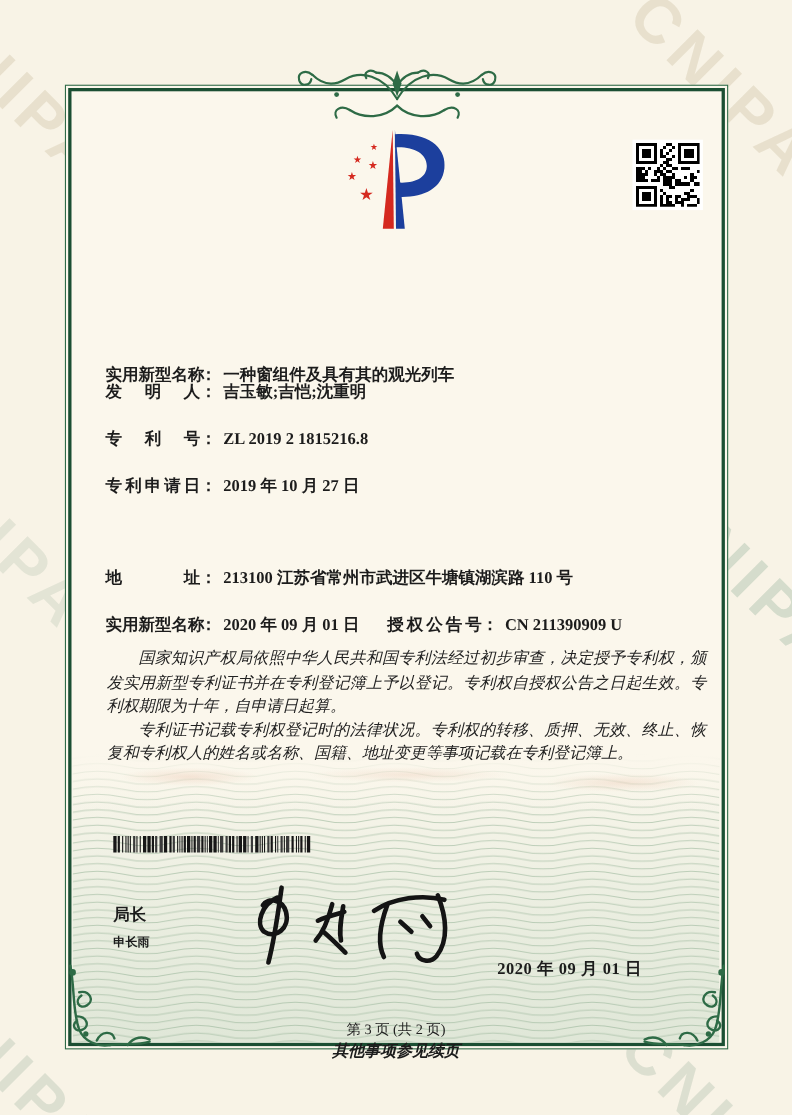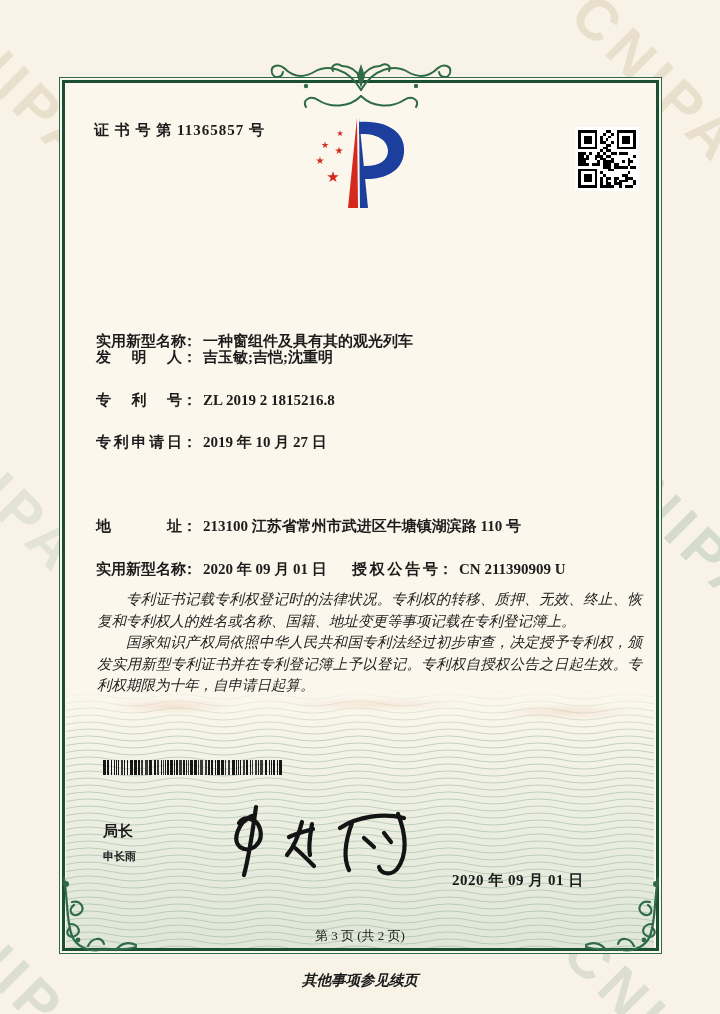--- a/index.html
+++ b/index.html
@@ -70,21 +70,21 @@
   .barcode div{display:inline-block;height:100%;vertical-align:top;}
 
   
   .sig-title{position:absolute;z-index:3;left:103px;top:822px;font-size:15px;font-weight:700;}
   .sig-name{position:absolute;z-index:3;left:103px;top:849px;font-size:11px;font-weight:700;}
   .sig-script{position:absolute;z-index:3;left:216px;top:802px;}
   .cert-date{position:absolute;z-index:3;left:452px;top:871px;font-size:15px;font-weight:600;letter-spacing:0.5px;}
 
   
   .page-info{position:absolute;z-index:3;left:0;right:0;top:927px;text-align:center;font-size:13px;color:#222;}
-  .cont-note{position:absolute;z-index:3;left:0;right:0;top:971px;text-align:center;
+  .cont-note{position:absolute;z-index:3;left:0;right:0;top:946px;text-align:center;
              font-size:14.5px;font-style:italic;font-weight:600;color:#1c1c1c;}
 </style>
 </head>
 <body>
 
 <div class="page">
 
   <span class="wm wm1">CNIPA</span>
   <span class="wm wm2">CNIPA</span>
   <span class="wm wm3">CNIPA</span>
@@ -135,21 +135,20 @@
       <path d="M30,72 c4,-9 14,-9 16,-2"></path>
       <path d="M58,76 c6,-8 14,-8 20,-5"></path>
       <circle cx="8" cy="10" r="3" fill="#2e6b46" stroke="none"></circle>
       <circle cx="20" cy="66" r="2.4" fill="#2e6b46" stroke="none"></circle>
     </g>
   </svg>
   <svg class="orn orn-br" width="80" height="80" viewBox="0 0 80 80">
     <use href="#corner-fl" transform="translate(80,0) scale(-1,1)"></use>
   </svg>
 
-  <div class="cert-no">证 书 号 第 11365857 号</div>
 
   <svg class="logo" viewBox="0 0 120 98">
     <text x="40" y="20" font-size="8" fill="#d5291f" text-anchor="middle">★</text>
     <text x="25" y="32" font-size="9" fill="#d5291f" text-anchor="middle">★</text>
     <text x="39" y="38" font-size="10" fill="#d5291f" text-anchor="middle">★</text>
     <text x="20" y="48" font-size="10" fill="#d5291f" text-anchor="middle">★</text>
     <text x="33" y="66" font-size="15" fill="#d5291f" text-anchor="middle">★</text>
     <polygon points="57,2 48,92 58,92" fill="#d5291f"></polygon>
     <polygon points="59,2 60,92 68,92" fill="#1c3f9d"></polygon>
     <path d="M59,6 C92,4 106,20 104,37 C102,56 84,64 62,63 L62,50 C78,51 88,45 88,35 C88,23 75,17 59,18 Z" fill="#1c3f9d"></path>
@@ -306,22 +305,22 @@
     <span class="flabel">地址</span><span class="fcolon">：</span><span class="fvalue">213100 江苏省常州市武进区牛塘镇湖滨路 110 号</span>
   </div>
   <div class="field-row fr6">
     <span class="flabel">实用新型名称</span><span class="fcolon">：</span><span class="fvalue">2020 年 09 月 01 日</span>
     <span class="pair2">
       <span class="flabel">授权公告号</span><span class="fcolon">：</span><span class="fvalue">CN 211390909 U</span>
     </span>
   </div>
 
   <div class="body-text">
+    <p>国家知识产权局依照中华人民共和国专利法经过初步审查，决定授予专利权，颁发实用新型专利证书并在专利登记簿上予以登记。专利权自授权公告之日起生效。专利权期限为十年，自申请日起算。</p>
     <p>专利证书记载专利权登记时的法律状况。专利权的转移、质押、无效、终止、恢复和专利权人的姓名或名称、国籍、地址变更等事项记载在专利登记簿上。</p>
-    <p>国家知识产权局依照中华人民共和国专利法经过初步审查，决定授予专利权，颁发实用新型专利证书并在专利登记簿上予以登记。专利权自授权公告之日起生效。专利权期限为十年，自申请日起算。</p>
   </div>
 
   <div class="barcode" id="barcode"><div style="width: 3px; margin-right: 1px; background: rgb(22, 22, 22);"></div><div style="width: 2px; margin-right: 2px; background: rgb(22, 22, 22);"></div><div style="width: 1px; margin-right: 2px; background: rgb(22, 22, 22);"></div><div style="width: 1px; margin-right: 1px; background: rgb(22, 22, 22);"></div><div style="width: 1px; margin-right: 1px; background: rgb(22, 22, 22);"></div><div style="width: 1px; margin-right: 2px; background: rgb(22, 22, 22);"></div><div style="width: 2px; margin-right: 1px; background: rgb(58, 58, 58);"></div><div style="width: 1px; margin-right: 2px; background: rgb(22, 22, 22);"></div><div style="width: 1px; margin-right: 2px; background: rgb(22, 22, 22);"></div><div style="width: 3px; margin-right: 1px; background: rgb(22, 22, 22);"></div><div style="width: 3px; margin-right: 1px; background: rgb(22, 22, 22);"></div><div style="width: 2px; margin-right: 1px; background: rgb(22, 22, 22);"></div><div style="width: 2px; margin-right: 2px; background: rgb(58, 58, 58);"></div><div style="width: 3px; margin-right: 1px; background: rgb(58, 58, 58);"></div><div style="width: 3px; margin-right: 2px; background: rgb(22, 22, 22);"></div><div style="width: 2px; margin-right: 1px; background: rgb(22, 22, 22);"></div><div style="width: 2px; margin-right: 2px; background: rgb(58, 58, 58);"></div><div style="width: 1px; margin-right: 1px; background: rgb(22, 22, 22);"></div><div style="width: 1px; margin-right: 1px; background: rgb(58, 58, 58);"></div><div style="width: 1px; margin-right: 1px; background: rgb(22, 22, 22);"></div><div style="width: 2px; margin-right: 1px; background: rgb(22, 22, 22);"></div><div style="width: 3px; margin-right: 1px; background: rgb(22, 22, 22);"></div><div style="width: 1px; margin-right: 1px; background: rgb(22, 22, 22);"></div><div style="width: 2px; margin-right: 1px; background: rgb(22, 22, 22);"></div><div style="width: 3px; margin-right: 1px; background: rgb(58, 58, 58);"></div><div style="width: 2px; margin-right: 1px; background: rgb(22, 22, 22);"></div><div style="width: 1px; margin-right: 1px; background: rgb(22, 22, 22);"></div><div style="width: 1px; margin-right: 1px; background: rgb(58, 58, 58);"></div><div style="width: 3px; margin-right: 1px; background: rgb(22, 22, 22);"></div><div style="width: 3px; margin-right: 1px; background: rgb(22, 22, 22);"></div><div style="width: 1px; margin-right: 1px; background: rgb(58, 58, 58);"></div><div style="width: 3px; margin-right: 2px; background: rgb(58, 58, 58);"></div><div style="width: 2px; margin-right: 1px; background: rgb(58, 58, 58);"></div><div style="width: 2px; margin-right: 1px; background: rgb(22, 22, 22);"></div><div style="width: 2px; margin-right: 2px; background: rgb(22, 22, 22);"></div><div style="width: 1px; margin-right: 1px; background: rgb(22, 22, 22);"></div><div style="width: 3px; margin-right: 1px; background: rgb(22, 22, 22);"></div><div style="width: 3px; margin-right: 1px; background: rgb(22, 22, 22);"></div><div style="width: 1px; margin-right: 2px; background: rgb(58, 58, 58);"></div><div style="width: 2px; margin-right: 2px; background: rgb(58, 58, 58);"></div><div style="width: 3px; margin-right: 1px; background: rgb(22, 22, 22);"></div><div style="width: 1px; margin-right: 1px; background: rgb(22, 22, 22);"></div><div style="width: 1px; margin-right: 1px; background: rgb(22, 22, 22);"></div><div style="width: 1px; margin-right: 2px; background: rgb(22, 22, 22);"></div><div style="width: 2px; margin-right: 1px; background: rgb(58, 58, 58);"></div><div style="width: 2px; margin-right: 2px; background: rgb(22, 22, 22);"></div><div style="width: 1px; margin-right: 1px; background: rgb(22, 22, 22);"></div><div style="width: 1px; margin-right: 2px; background: rgb(58, 58, 58);"></div><div style="width: 2px; margin-right: 1px; background: rgb(58, 58, 58);"></div><div style="width: 1px; margin-right: 1px; background: rgb(22, 22, 22);"></div><div style="width: 3px; margin-right: 2px; background: rgb(58, 58, 58);"></div><div style="width: 2px; margin-right: 2px; background: rgb(22, 22, 22);"></div><div style="width: 1px; margin-right: 1px; background: rgb(22, 22, 22);"></div><div style="width: 1px; margin-right: 1px; background: rgb(22, 22, 22);"></div><div style="width: 2px; margin-right: 2px; background: rgb(22, 22, 22);"></div><div style="width: 1px; margin-right: 1px; background: rgb(22, 22, 22);"></div><div style="width: 3px; margin-right: 1px; background: rgb(22, 22, 22);"></div></div>
 
   <div class="sig-title">局长</div>
   <div class="sig-name">申长雨</div>
   <svg class="sig-script" width="212" height="78" viewBox="0 0 212 78">
     <g stroke="#141414" fill="none" stroke-width="4.2" stroke-linecap="round" stroke-linejoin="round">
       <path d="M36,14 C22,20 16,38 24,45 C34,52 48,42 44,27 C41,16 28,13 23,21"></path>
       <path d="M40,5 C37,26 34,50 28,73"></path>

